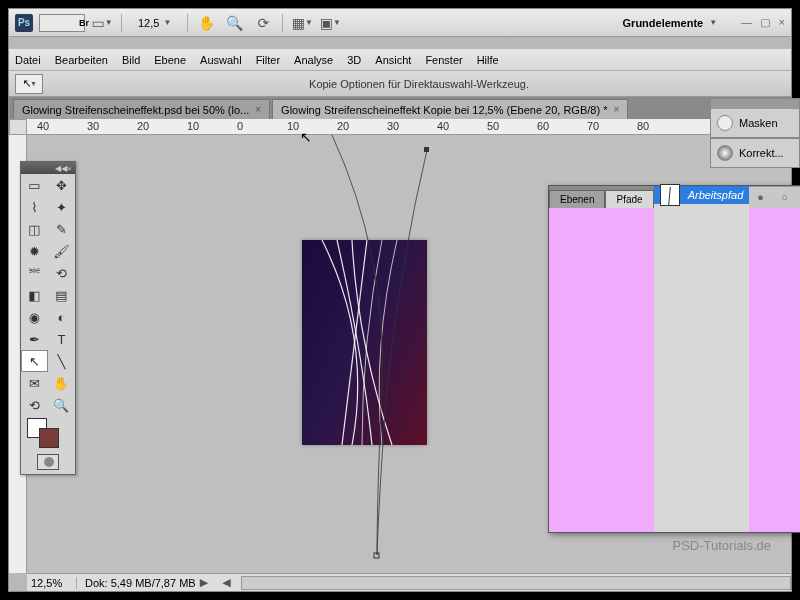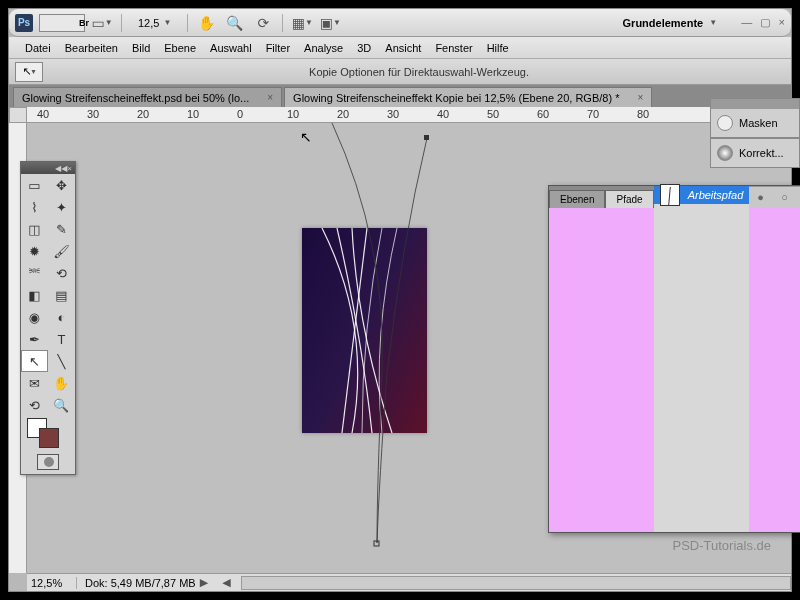--- a/index.html
+++ b/index.html
@@ -1,34 +1,34 @@
 <!DOCTYPE html>
 <html><head>
 <meta charset="utf-8">
 <style>
 * { margin: 0; padding: 0; box-sizing: border-box; font-family: Tahoma, Arial, sans-serif; font-size: 11px; }
 body { background: #000; width: 800px; height: 600px; overflow: hidden; position: relative; }
 .app-window { position: absolute; top: 8px; left: 8px; right: 8px; bottom: 8px; background: #b8b8b8; border: 1px solid #888; display: flex; flex-direction: column; }
-.titlebar { height: 28px; background: linear-gradient(#ededed,#d4d4d4); border-bottom: 1px solid #999; display: flex; align-items: center; padding: 0 6px; gap: 6px; border-radius: 9px; }
+.titlebar { height: 28px; background: linear-gradient(#ededed,#d4d4d4); border-bottom: 1px solid #999; display: flex; align-items: center; padding: 0 6px; gap: 6px; }
 .ps-icon { width: 18px; height: 18px; background: #2a3b5a; color: #9ad5ff; display: flex; align-items: center; justify-content: center; font-weight: bold; font-size: 10px; border-radius: 2px; }
 .br-icon { width: 18px; height: 18px; border: 1px solid #888; background: #e8e8e8; display: flex; align-items: center; justify-content: center; font-size: 9px; font-weight: bold; padding-left: 44px; }
 .tb-icon { width: 22px; height: 18px; display: flex; align-items: center; justify-content: center; color: #555; font-size: 14px; cursor: pointer; }
 .tb-sep { width: 1px; height: 18px; background: #aaa; margin: 0 2px; }
 .zoom-dd { padding: 0 8px; height: 18px; display: flex; align-items: center; gap: 4px; cursor: pointer; }
 .chev { font-size: 8px; color: #555; }
 .spacer { flex: 1; }
 .workspace-dd { padding: 0 8px; font-weight: bold; display: flex; align-items: center; gap: 6px; }
 .win-ctrl { display: flex; gap: 8px; margin-left: 10px; color: #666; }
-.menubar { height: 22px; background: linear-gradient(#e8e8e8,#d8d8d8); border-bottom: 1px solid #aaa; display: flex; align-items: center; padding: 0 16px; gap: 14px; }
+.menubar { height: 22px; background: linear-gradient(#e8e8e8,#d8d8d8); border-bottom: 1px solid #aaa; display: flex; align-items: center; padding: 0 6px; gap: 14px; margin-top: 12px; }
 .menubar span { cursor: pointer; }
 .optionsbar { height: 26px; background: linear-gradient(#dcdcdc,#c8c8c8); border-bottom: 1px solid #999; display: flex; align-items: center; padding: 0 6px; }
 .tool-ind { width: 28px; height: 20px; border: 1px solid #888; background: #eee; display: flex; align-items: center; justify-content: center; margin-right: 10px; }
 .opt-text { flex: 1; text-align: center; color: #333; }
 .tabstrip { height: 22px; background: #8a8a8a; display: flex; align-items: flex-end; padding: 0 4px; }
-.doctab { height: 20px; padding: 0 8px; display: flex; align-items: center; gap: 18px; background: #b8b8b8; border: 1px solid #777; border-bottom: none; margin-right: 2px; font-size: 10px; cursor: pointer; }
+.doctab { height: 20px; padding: 0 8px; display: flex; align-items: center; gap: 6px; background: #b8b8b8; border: 1px solid #777; border-bottom: none; margin-right: 2px; font-size: 10px; cursor: pointer; }
 .doctab.inactive { background: #a0a0a0; }
 .doctab .x { color: #555; font-size: 10px; }
 .workarea { flex: 1; position: relative; background: #b8b8b8; display: flex; }
 .ruler-corner { position: absolute; top: 0; left: 0; width: 18px; height: 16px; background: #ddd; border: 1px solid #999; z-index: 3; }
 .ruler-h { position: absolute; top: 0; left: 18px; right: 0; height: 16px; background: #eee; border-bottom: 1px solid #999; z-index: 2; font-size: 8px; color: #333; overflow: hidden; }
 .ruler-h span { position: absolute; top: 1px; }
 .ruler-v { position: absolute; top: 16px; left: 0; width: 18px; bottom: 18px; background: #eee; border-right: 1px solid #999; z-index: 2; }
 .canvas-bg { position: absolute; top: 16px; left: 18px; right: 0; bottom: 18px; background: #bfbfbf; overflow: hidden; }
 .artboard { position: absolute; top: 105px; left: 275px; width: 125px; height: 205px; background: linear-gradient(115deg,#1a0a3c 0%,#2a1548 50%,#5c1028 100%); box-shadow: 0 0 4px rgba(0,0,0,0.3); }
 .glow-lines { position: absolute; inset: 0; }

